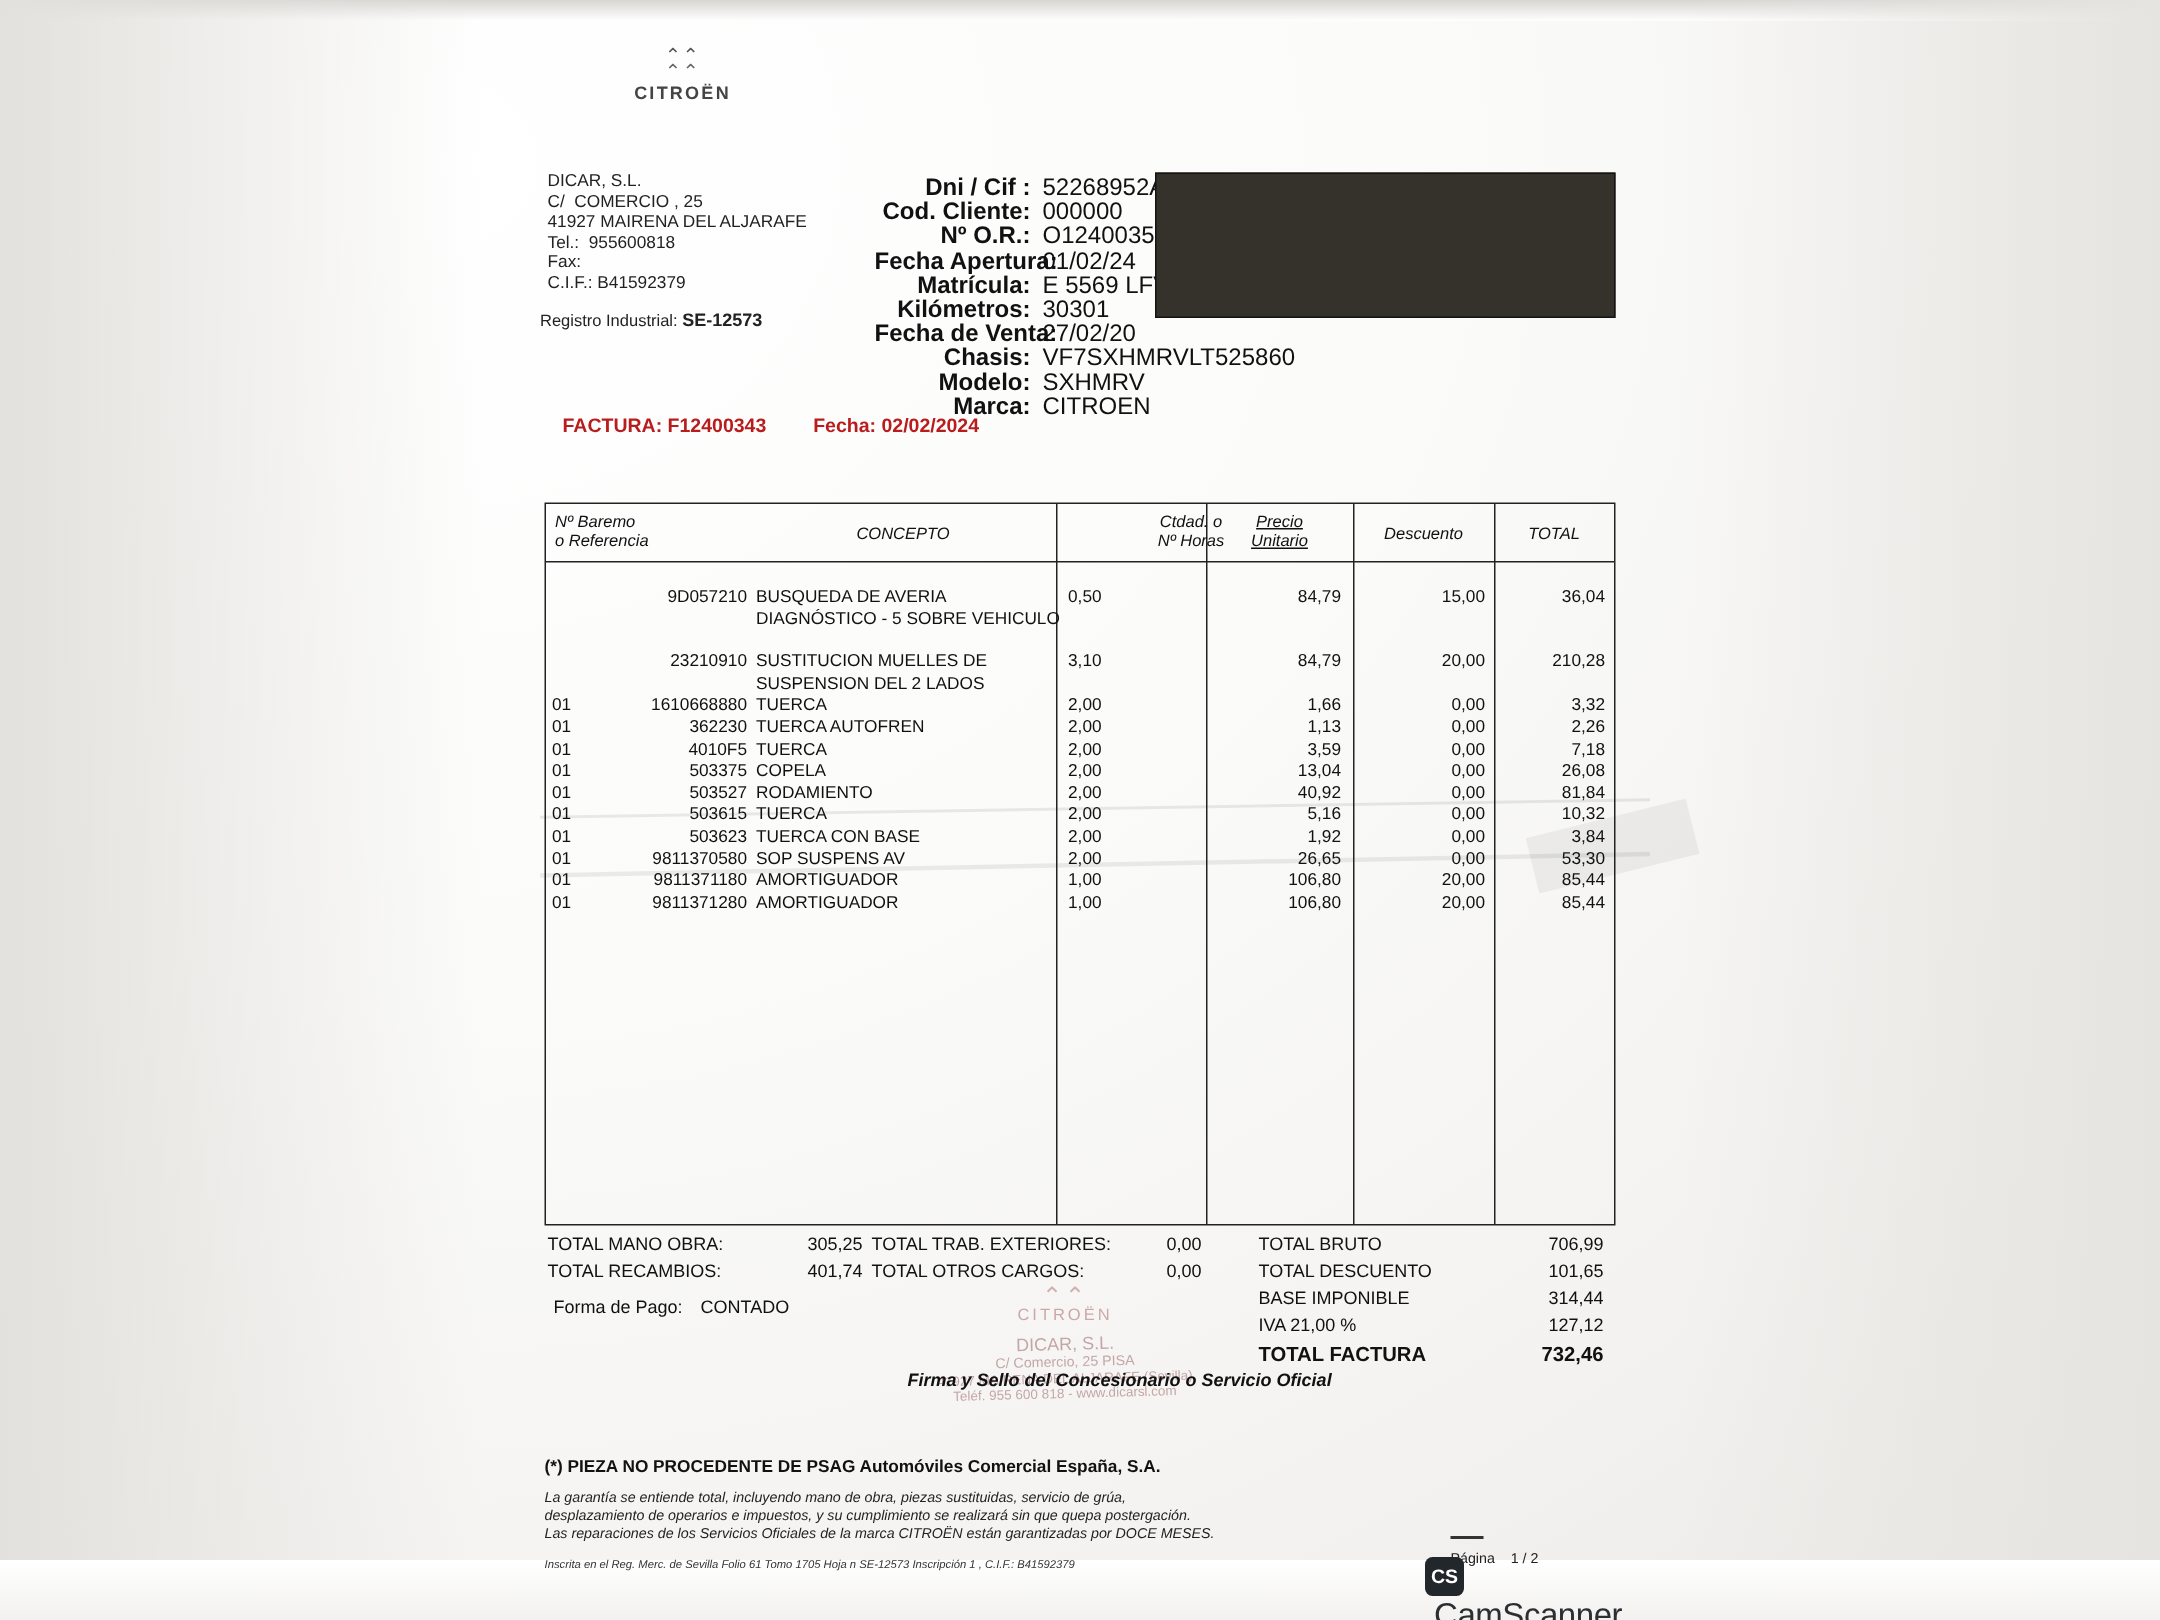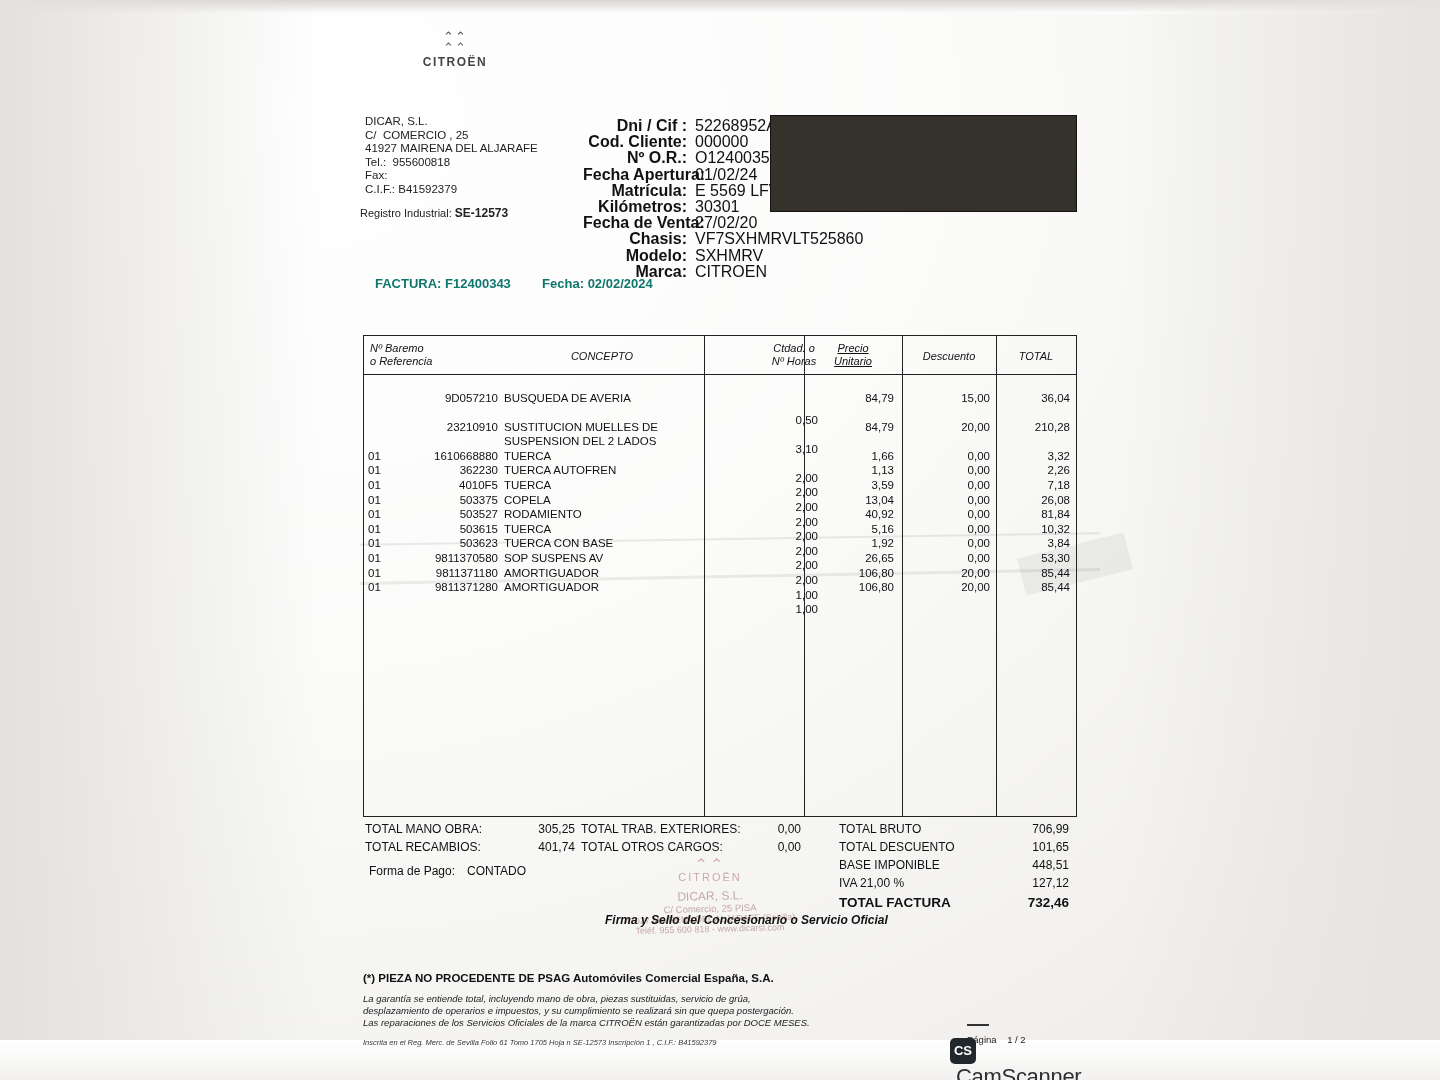--- a/index.html
+++ b/index.html
@@ -44,36 +44,36 @@
   .meta{position:absolute;left:228px;top:108px;font-size:16px;line-height:16.2px;color:#111;}
   .meta .row{white-space:nowrap;}
   .meta .lbl{display:inline-block;font-weight:bold;text-align:right;width:104px;}
   .meta .val{display:inline-block;margin-left:8px;}
 
   .blackbox{
     position:absolute;left:415px;top:105px;width:305px;height:95px;
     background:#35322c;border:1px solid #151311;
   }
 
-  .facline{position:absolute;left:20px;top:266px;font-size:13px;font-weight:bold;color:#0f766e;}
+  .facline{position:absolute;left:20px;top:266px;font-size:13px;font-weight:bold;color:#b91c1c;}
   .facline .sp{display:inline-block;width:24px;}
 
   
   .tbl{position:absolute;left:8px;top:325px;width:712px;height:480px;border:1px solid #222;}
   .tbl .vline{position:absolute;top:0;bottom:0;width:1px;background:#222;}
   .tbl .hline{position:absolute;left:0;right:0;height:1px;background:#222;}
 
   .th{position:absolute;font-size:11px;font-style:italic;color:#111;text-align:center;line-height:12.5px;}
 
   .rows{position:absolute;left:0;top:40px;right:0;font-size:11.5px;color:#111;}
   .r{position:relative;height:14.6px;white-space:nowrap;}
   .r .ref{position:absolute;left:4px;width:130px;text-align:right;}
   .r .ref2{position:absolute;left:4px;}
   .r .cpt{position:absolute;left:140px;}
-  .r .qty{position:absolute;left:364px;width:90px;text-align:right;margin-top:22px;}
+  .r .qty{position:absolute;left:348px;width:90px;}
   .r .pu{position:absolute;left:448px;width:82px;text-align:right;}
   .r .dto{position:absolute;left:546px;width:80px;text-align:right;}
   .r .tot{position:absolute;left:640px;width:66px;text-align:right;}
 
   
   .totals{position:absolute;left:8px;top:812px;width:712px;font-size:12px;color:#111;}
   .tl{position:absolute;white-space:nowrap;}
   .bold{font-weight:bold;}
 
   .firma{position:absolute;left:250px;top:903px;font-size:12px;font-weight:bold;font-style:italic;color:#111;}
@@ -176,20 +176,23 @@
       <div class="r" style="height:16px;"></div>
 
       <div class="r">
         <span class="ref">9D057210</span>
         <span class="cpt">BUSQUEDA DE AVERIA</span>
         <span class="qty">0,50</span>
         <span class="pu">84,79</span>
         <span class="dto">15,00</span>
         <span class="tot">36,04</span>
       </div>
+      <div class="r">
+        <span class="cpt">DIAGNÓSTICO  - 5 SOBRE VEHICULO</span>
+      </div>
       <div class="r" style="height:14px;"></div>
       <div class="r">
         <span class="ref">23210910</span>
         <span class="cpt">SUSTITUCION MUELLES DE</span>
         <span class="qty">3,10</span>
         <span class="pu">84,79</span>
         <span class="dto">20,00</span>
         <span class="tot">210,28</span>
       </div>
       <div class="r">
@@ -298,21 +301,21 @@
     <div class="tl" style="left:620px;top:0;width:86px;text-align:right;">706,99</div>
 
     <div class="tl" style="left:2px;top:18px;">TOTAL RECAMBIOS:</div>
     <div class="tl" style="left:150px;top:18px;width:62px;text-align:right;">401,74</div>
     <div class="tl" style="left:218px;top:18px;">TOTAL OTROS CARGOS:</div>
     <div class="tl" style="left:392px;top:18px;width:46px;text-align:right;">0,00</div>
     <div class="tl" style="left:476px;top:18px;">TOTAL DESCUENTO</div>
     <div class="tl" style="left:620px;top:18px;width:86px;text-align:right;">101,65</div>
 
     <div class="tl" style="left:476px;top:36px;">BASE IMPONIBLE</div>
-    <div class="tl" style="left:620px;top:36px;width:86px;text-align:right;">448,51</div>
+    <div class="tl" style="left:620px;top:36px;width:86px;text-align:right;">314,44</div>
 
     <div class="tl" style="left:476px;top:54px;">IVA   21,00 %</div>
     <div class="tl" style="left:620px;top:54px;width:86px;text-align:right;">127,12</div>
 
     <div class="tl bold" style="left:476px;top:73px;font-size:13.5px;">TOTAL FACTURA</div>
     <div class="tl bold" style="left:612px;top:73px;width:94px;text-align:right;font-size:13.5px;">732,46</div>
 
     <div class="tl" style="left:6px;top:42px;">Forma de Pago:</div>
     <div class="tl" style="left:104px;top:42px;">CONTADO</div>
   </div>

